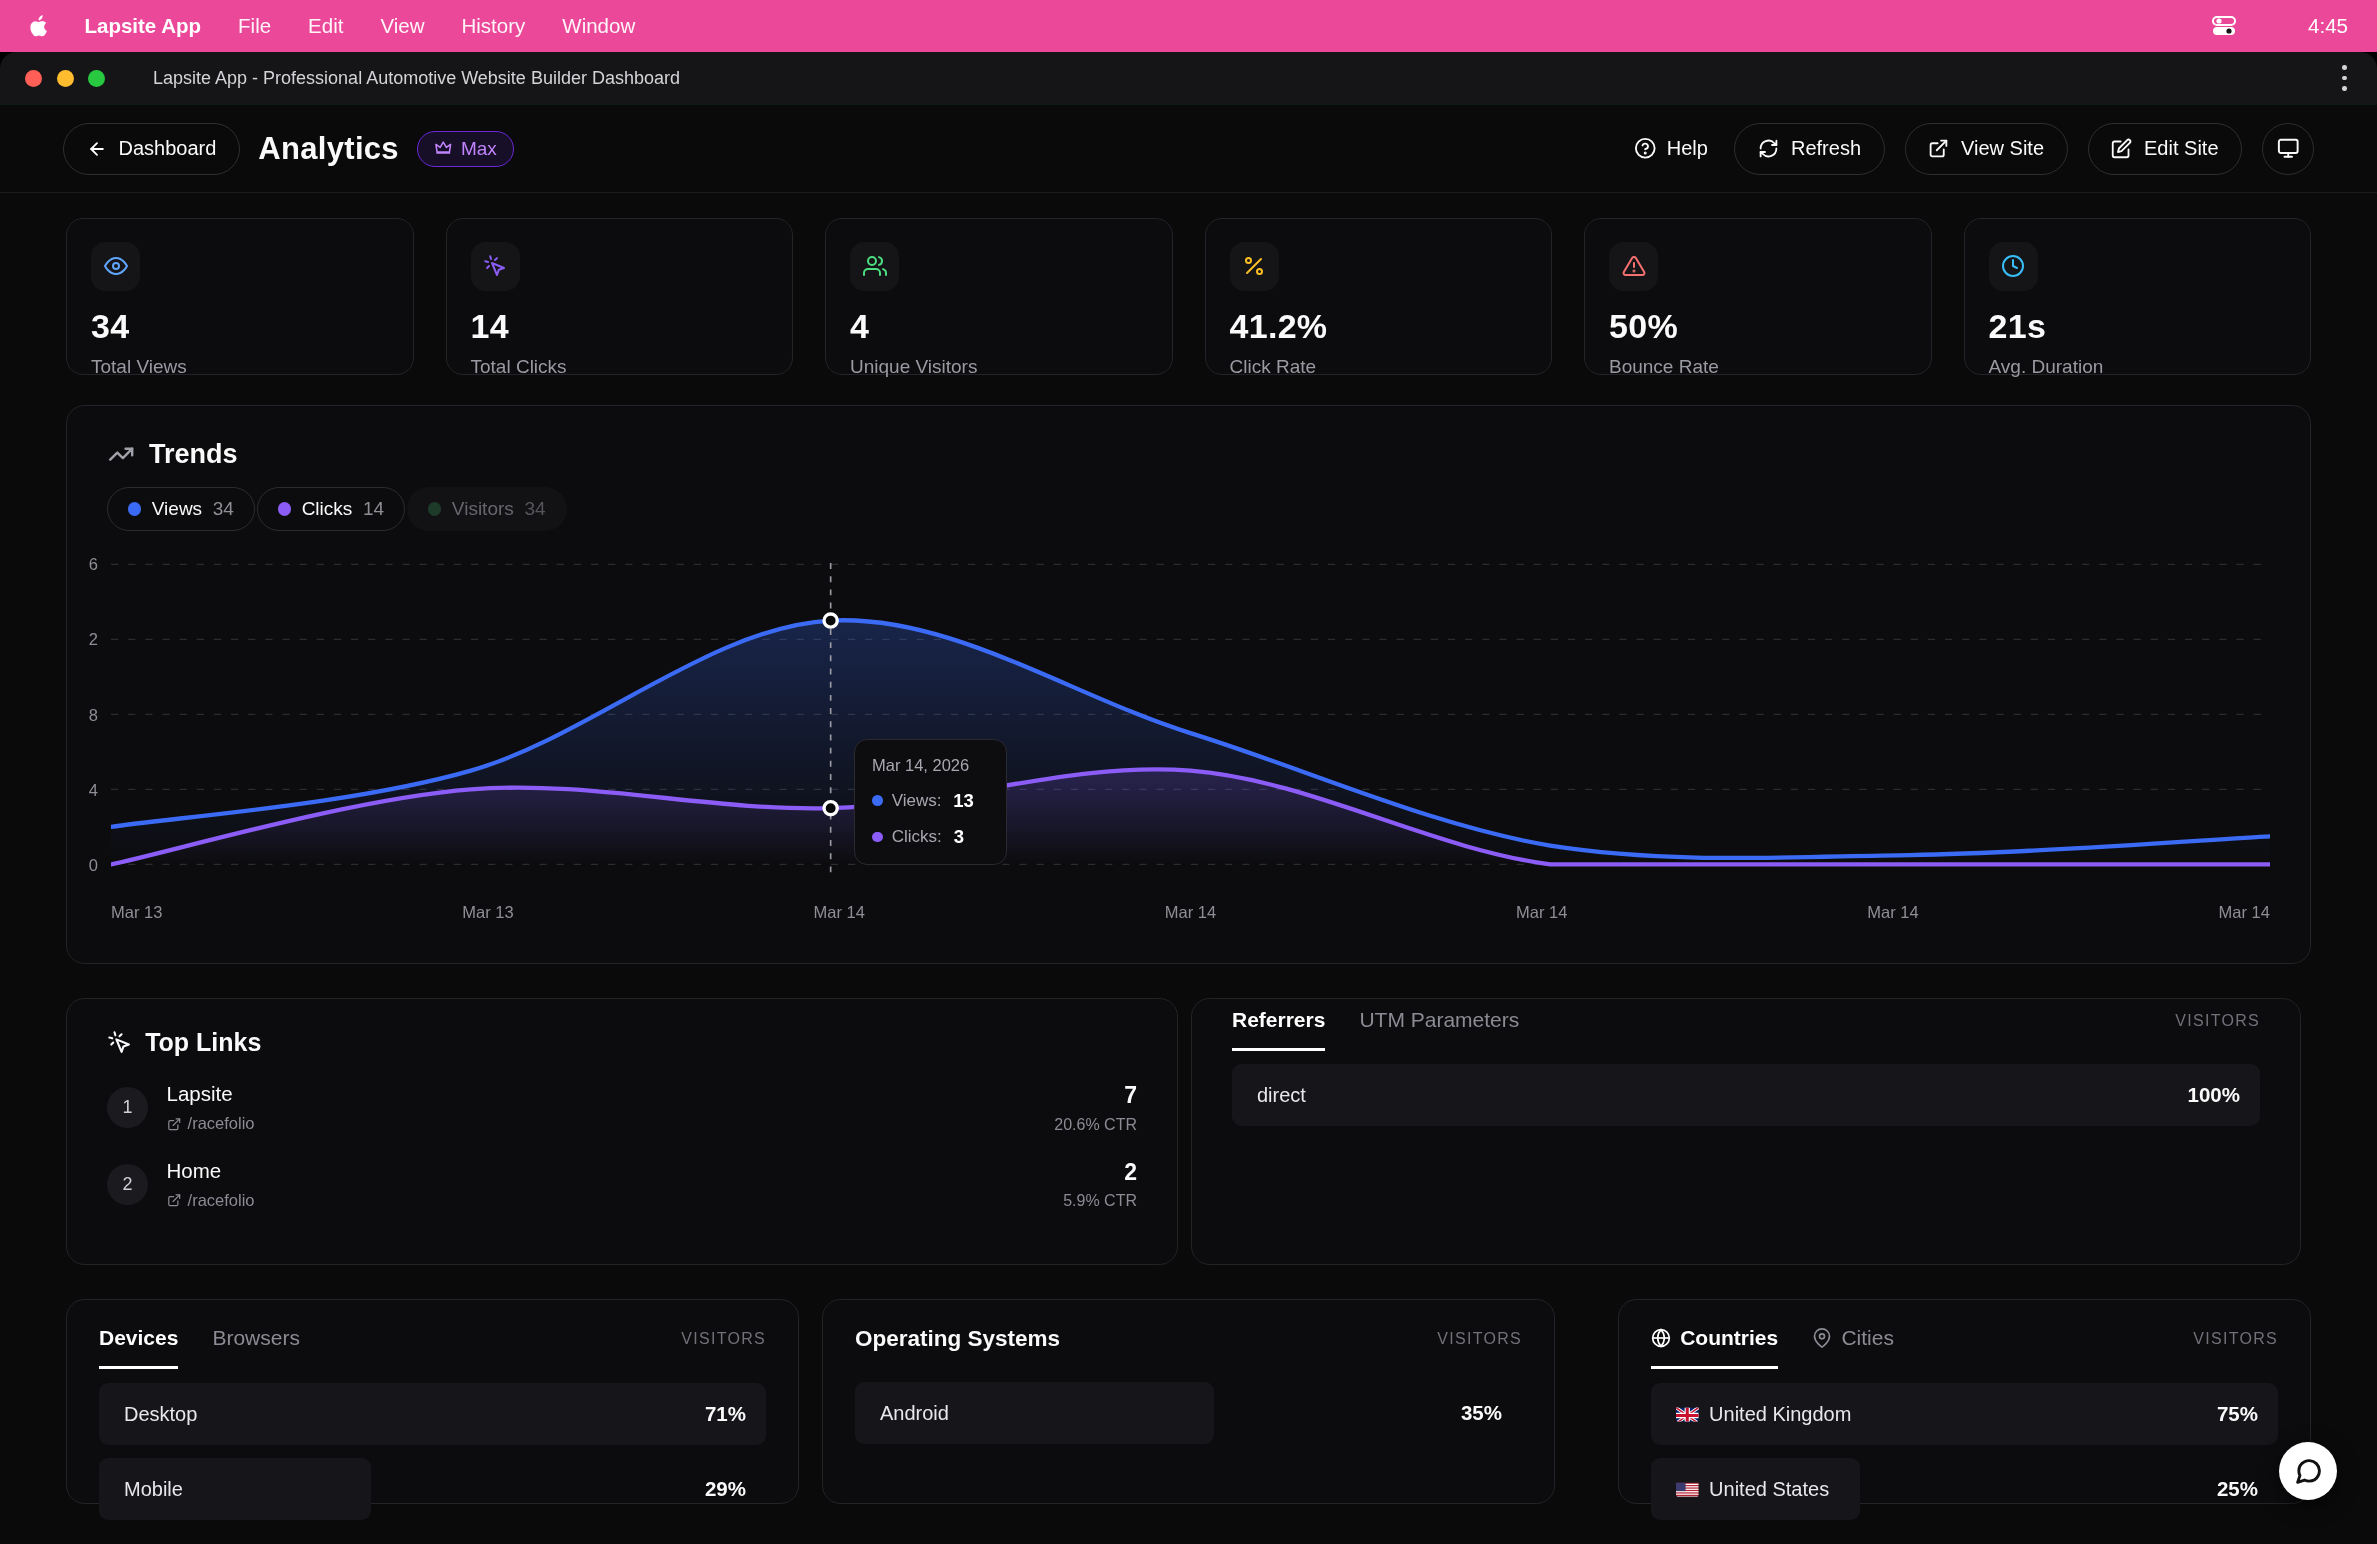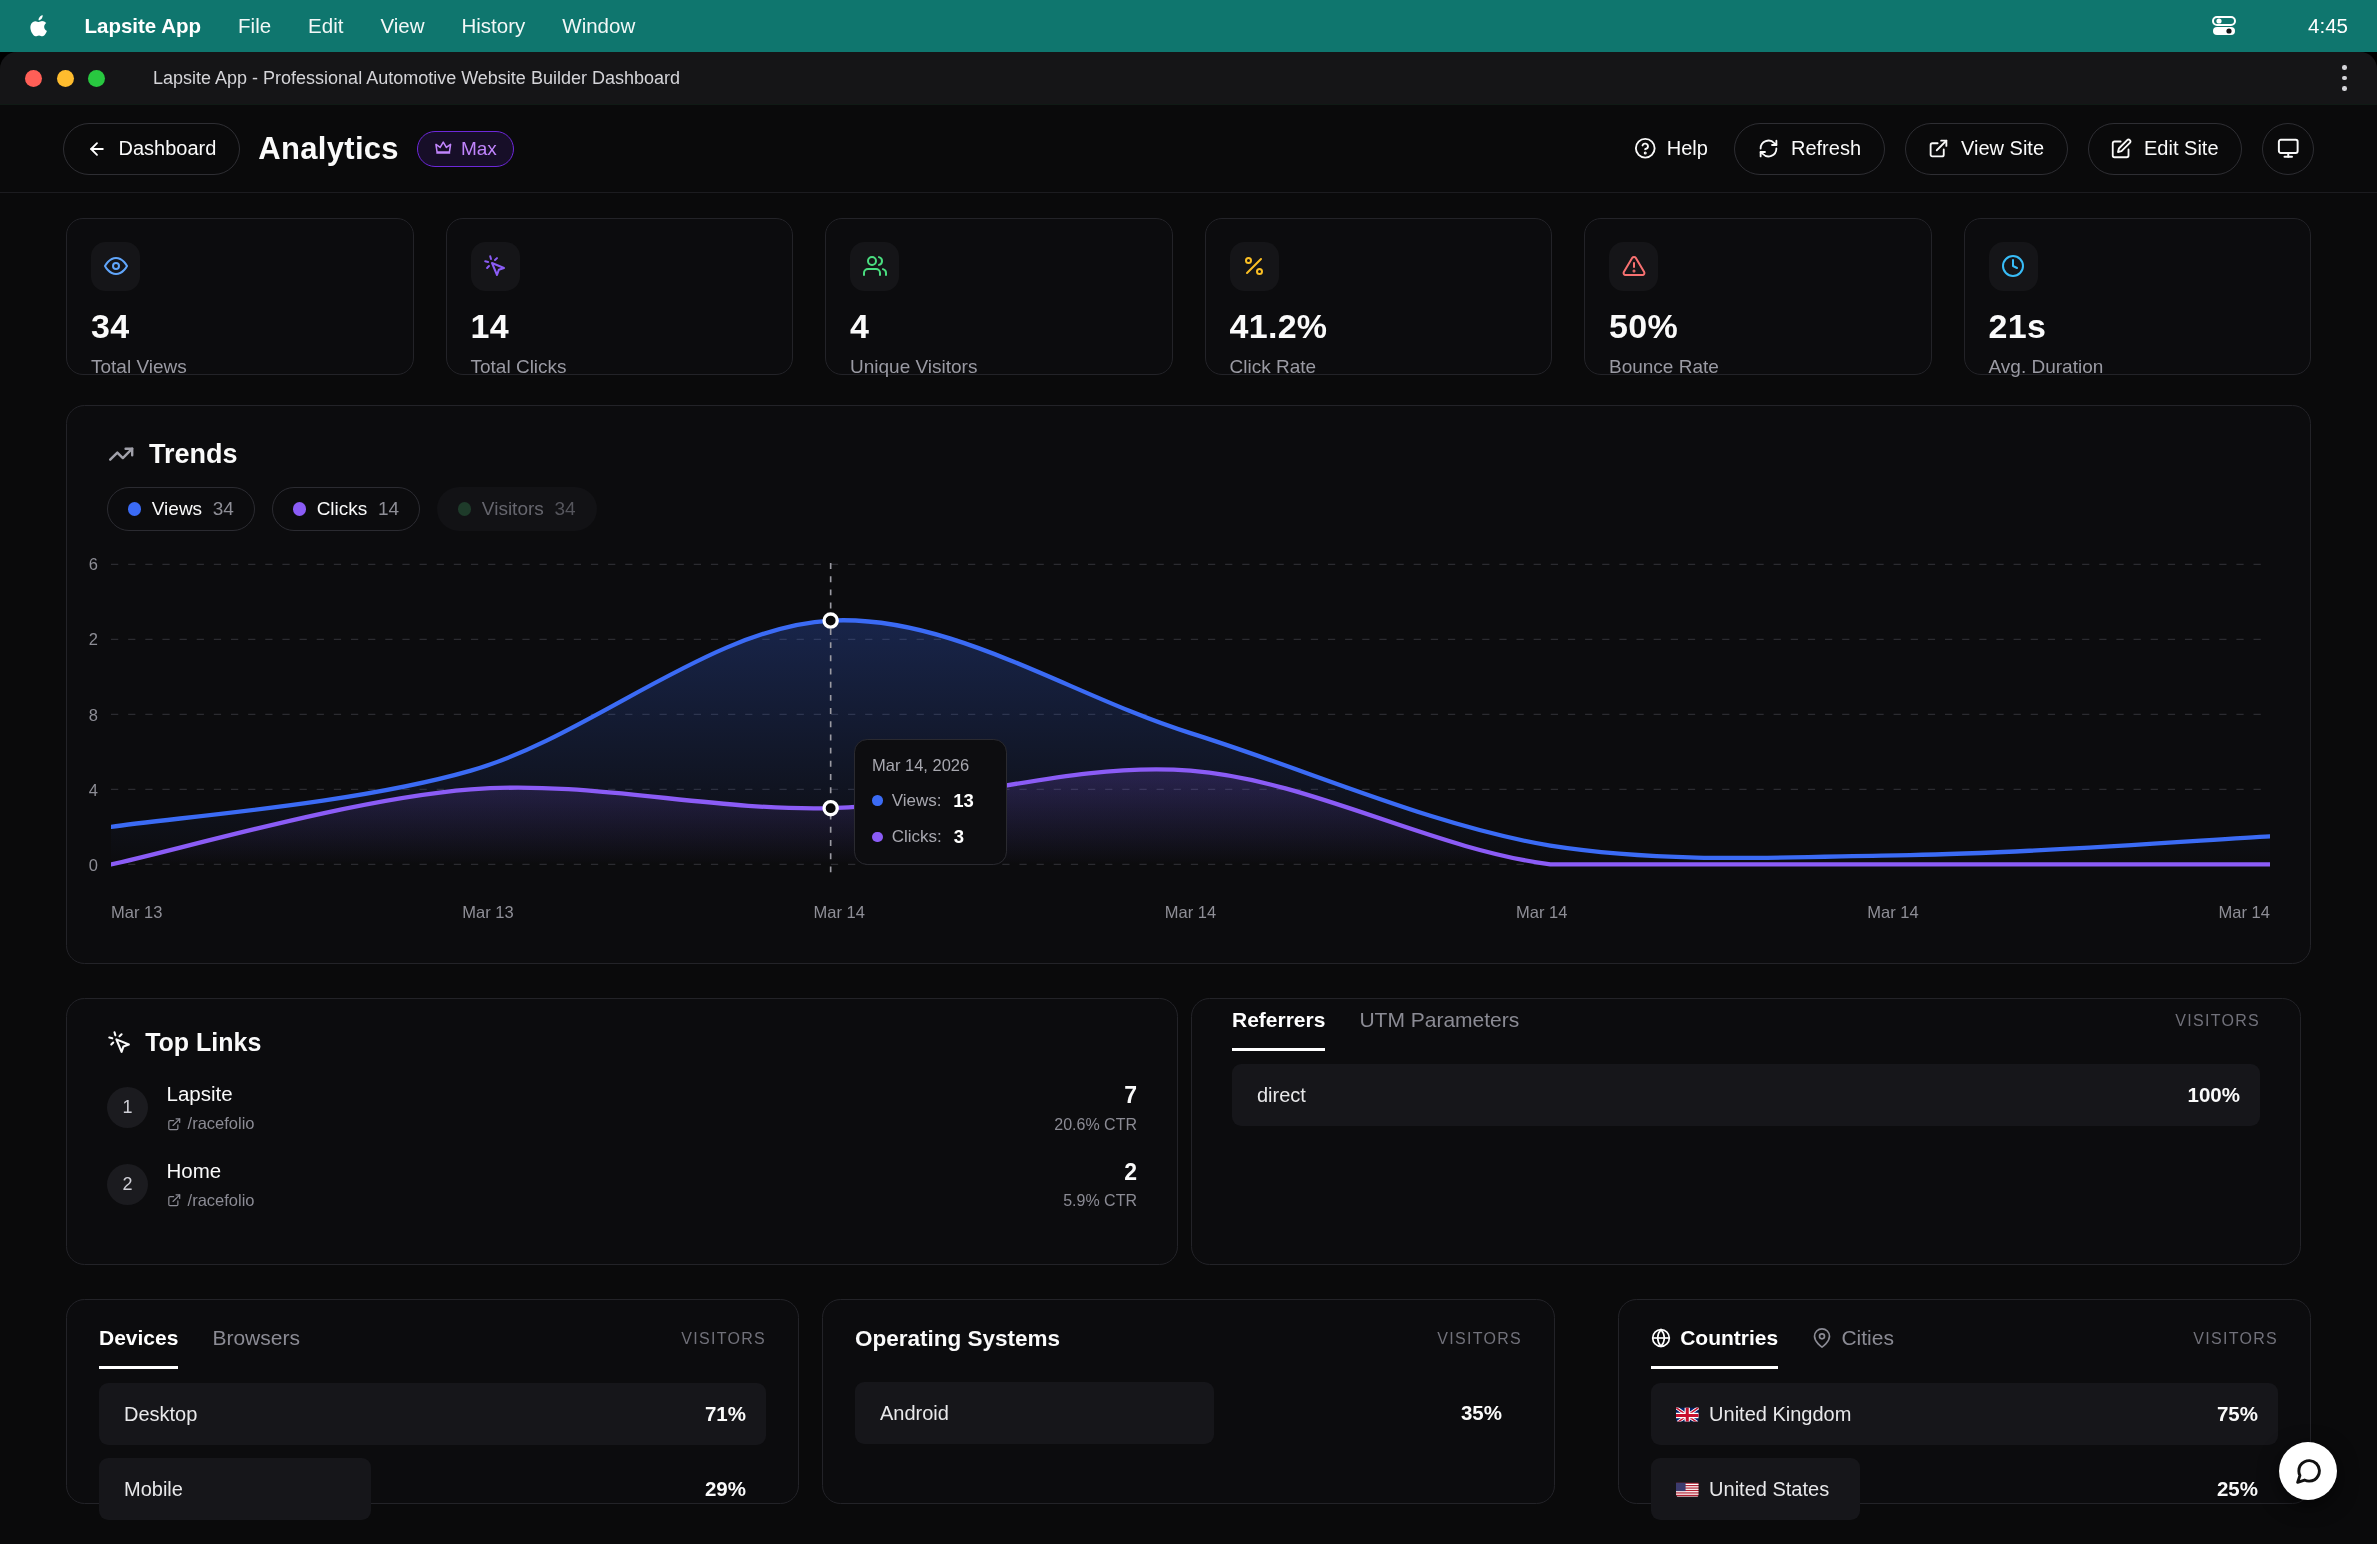--- a/index.html
+++ b/index.html
@@ -1,21 +1,21 @@
 <!DOCTYPE html>
 <html style="font-size:10.6px"><head>
 <meta charset="utf-8">
 <style>
   * { margin:0; padding:0; box-sizing:border-box; }
   html,body { width:2377px; height:1544px; background:#000; overflow:hidden;
     font-family:"Liberation Sans", sans-serif; color:#fafafa; }
 
   
   .menubar { height:52px; display:flex; align-items:center; padding:8px 29px; gap:37px;
-    color:#fff; font-size:20.5px; background:#0f766e; }
+    color:#fff; font-size:20.5px; background:#ec4899; }
   .menubar .apple { display:flex; align-items:center; }
   .menubar .appname { font-weight:bold; }
   .menubar .mitem { opacity:.95; }
   .menubar .spacer { flex:1; }
   .menubar .time { font-size:20.5px; }
   .menubar .cc-icon { display:flex; align-items:center; margin-right:33px; }
 
   
   .window { position:absolute; top:52px; left:0; right:0; bottom:0;
     background:#0a0a0b; border-radius:17px 17px 0 0; overflow:hidden; }
@@ -49,21 +49,21 @@
   .chip { width:49px; height:49px; border-radius:14.5px; background:#151518;
     display:flex; align-items:center; justify-content:center; }
   .stat-value { font-size:34px; font-weight:bold; margin-top:16px; letter-spacing:0.3px; }
   .stat-label { font-size:19px; color:#9a9aa3; margin-top:10.6px; }
 
   
   .card { background:#0c0c0e; border:1.3px solid #232328; border-radius:18.5px; }
   .trends { margin:30px 66px 0; height:559px; padding-top:33px; }
   .trends-title { display:flex; align-items:center; gap:14.5px; padding:0 41px;
     font-size:27px; font-weight:bold; }
-  .legend { display:flex; gap:17px; padding:0 40px; margin-top:17px; }
+  .legend { display:flex; gap:2px; padding:0 40px; margin-top:17px; }
   .pill { display:inline-flex; align-items:center; gap:10.6px; height:44px; padding:0 20px;
     border:1.3px solid #2b2b31; border-radius:22.5px; font-size:19px; }
   .pill .dot { width:13.2px; height:13.2px; border-radius:50%; }
   .pill .cnt { color:#8e8e96; }
   .pill.inactive { border-color:transparent; background:#121215; color:#66666e; }
   .pill.inactive .cnt { color:#55555c; }
 
   .plot { position:relative; height:310px; margin:32px 40px 0 44px; }
   .plot svg { position:absolute; inset:0; width:100%; height:100%; }
   .ytick { position:absolute; right:calc(100% + 13.2px); transform:translateY(-50%);

